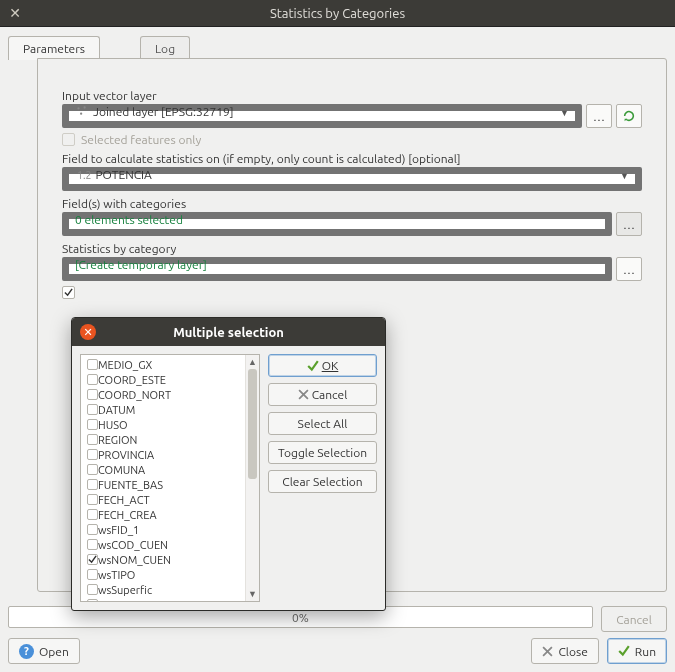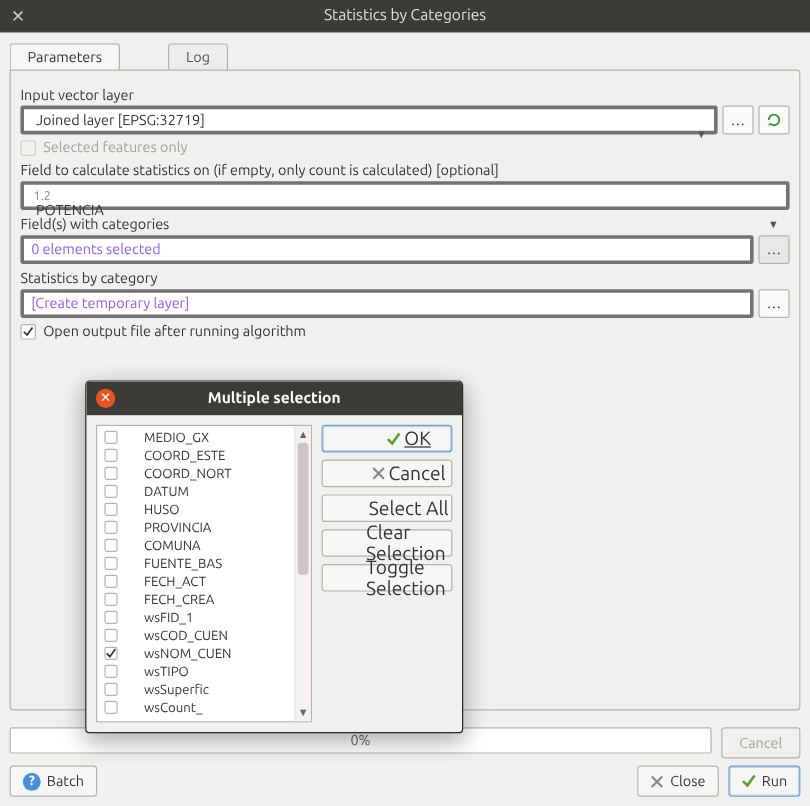--- a/index.html
+++ b/index.html
@@ -4,57 +4,57 @@
 <style>
   * { box-sizing: border-box; margin: 0; padding: 0; }
   html, body { width: 675px; height: 672px; overflow: hidden; font-family: "Ubuntu", "Segoe UI", Arial, sans-serif; font-size: 12px; color: #333; background: #3c3b37; }
   .titlebar { height: 26px; background: #3c3b37; display: flex; align-items: center; position: relative; }
   .titlebar .close-main { position: absolute; left: 8px; top: 6px; width: 14px; height: 14px; display:flex; align-items:center; justify-content:center; color:#cfcbc0; font-size:14px; line-height:1; }
   .titlebar .title { flex:1; text-align:center; color:#e1dfda; font-size:13px; font-weight:normal; }
   .window { position:absolute; left:0; top:26px; right:0; bottom:0; background:#f0f0ef; border-top:1px solid #222; padding:8px; }
   .tabs { display:flex;text-align:center; }
   .tab { border:1px solid #b5b3ac; border-bottom:none; background:#f6f6f5; padding:5px 14px; border-radius:3px 3px 0 0; margin-right:4px; position:relative; top:1px; }
   .tab.inactive { background:#ededec; color:#555;margin-left:36px; }
-  .tabpanel { border:1px solid #b5b3ac; background:#f0f0ef; padding:8px; margin-top:-1px; height:534px; position:relative; border-radius:0 3px 3px 3px;}
+  .tabpanel { border:1px solid #b5b3ac; background:#f0f0ef; padding:24px; margin-top:-1px; height:534px; position:relative; border-radius:0 3px 3px 3px;margin-left:29px;}
   .lbl { margin-top:6px; margin-bottom:2px; display:block; }
   .disabled-text { color:#a5a29a; }
   .row { display:flex; gap:4px; }
-  .select, .textinput { width:100%; border:3px solid #737373; background:#fff; padding:3px 6px; height:24px; border-radius:2px; position:relative; display:flex; align-items:flex-start;flex-direction:column; }
+  .select, .textinput { width:100%; border:7px solid #737373; background:#fff; padding:3px 6px; height:24px; border-radius:2px; position:relative; display:flex; align-items:flex-end; }
   .select .arrow { margin-left:auto; font-size:9px; color:#555; }
   .icon16 { width:14px; height:14px; display:inline-block; }
   .btn-sq { width:26px; height:24px; border:1px solid #b5b3ac; background:#fafaf9; border-radius:2px; display:flex; align-items:center; justify-content:center; }
   .btn-sq.pressed { background:#e8e8e6; }
   .recycle svg { width:14px; height:14px; }
   .chk-wrap { display:flex; align-items:center; gap:6px; margin-top:5px; }
   .chk { width:13px; height:13px; border:1px solid #b5b3ac; background:#fff; display:flex; align-items:center; justify-content:center; border-radius:2px; }
   .chk.disabled { background:#f0f0ef; border-color:#cfcdc6; }
   .chk .tick { width:9px; height:9px; }
-  .placeholder { color:#8b5cf6; }
+  .placeholder { color:#15803d; }
   .bottombar { position:absolute; left:0; right:0; bottom:0; padding:8px; }
   .progress { border:1px solid #b5b3ac; height:22px; display:flex; align-items:center; justify-content:center; color:#6a6a68; background:#fff; border-radius:2px; }
   .btnrow { display:flex; margin-top:6px; gap:8px; }
   .pbtn { border:1px solid #b5b3ac; background:#f6f6f5; border-radius:3px; padding:3px 10px; height:26px; display:flex; align-items:center; gap:5px; justify-content:center; font-size:12px;}
   .pbtn.disabled { color:#a5a29a; background:#f0f0ef; }
   .pbtn.default { border:1px solid #6f9fcf; box-shadow:inset 0 0 0 1px rgba(111,159,207,.4); }
   .spacer { flex:1; }
   
   .modal { position:absolute; left:71px; top:290px; width:315px; height:294px; background:#f0f0ef; border:1px solid #2b2b28; box-shadow:0 6px 20px rgba(0,0,0,.35); border-radius:4px 4px 3px 3px; overflow:hidden; z-index:10; }
   .modal-title { height:28px; background:#3c3b37; display:flex; align-items:center; position:relative; }
   .modal-title .mt-text { flex:1; text-align:center; color:#fff; font-weight:bold; font-size:13px; }
   .modal-title .close-orb { position:absolute; left:8px; top:6px; width:16px; height:16px; border-radius:50%; background:#e95420; display:flex; align-items:center; justify-content:center; color:#fff; font-size:11px; line-height:1; }
   .modal-body { position:absolute; top:28px; left:0; right:0; bottom:0; padding:8px; display:flex; gap:8px; }
   .listwrap { width:180px; border:1px solid #b5b3ac; background:#fff; display:flex; }
   .listinner { flex:1; overflow:hidden; padding-top:2px; }
-  .listrow { display:flex; align-items:center; gap:22px; padding:0 6px; height:15px; font-size:11px; }
+  .listrow { display:flex; align-items:center; gap:0; padding:0 6px; height:15px; font-size:11px; }
   .scrollbar { width:14px; background:#f3f2f1; border-left:1px solid #e4e2de; position:relative; }
   .scrollbar .arrow { height:14px; display:flex; align-items:center; justify-content:center; color:#666; font-size:9px; }
   .scrollbar .track { position:absolute; top:14px; bottom:14px; left:0; right:0; }
   .scrollbar .thumb { position:absolute; left:2px; right:2px; top:0; height:110px; background:#c9c7c0; border-radius:3px; }
   .btncol { flex:1; display:flex; flex-direction:column; gap:6px; }
-  .wbtn { border:1px solid #b5b3ac; background:#f6f6f5; border-radius:3px; height:23px; display:flex; align-items:center; justify-content:center; gap:3px; font-size:16px;padding-left:36px;}
+  .wbtn { border:1px solid #b5b3ac; background:#f6f6f5; border-radius:3px; height:23px; display:flex; align-items:center; justify-content:center; gap:3px; font-size:12px;}
   .wbtn.default { border:1px solid #6f9fcf; box-shadow:inset 0 0 0 1px rgba(111,159,207,.4); }
   .label12 { font-size:10.5px; margin-left:2px; }
   .help-circle { width:15px; height:15px; border-radius:50%; background:#4a90d9; color:#fff; display:flex; align-items:center; justify-content:center; font-size:11px; font-weight:bold;}
 </style>
 </head>
 <body>
 
 <div class="titlebar">
   <div class="close-main">✕</div>
   <div class="title">Statistics by Categories</div>
@@ -115,21 +115,20 @@
       </div>
       <div class="btn-sq">…</div>
     </div>
 
     <div class="chk-wrap">
       <div class="chk">
         <svg class="tick" viewBox="0 0 10 10">
             <path d="M1 5l3 3 5-7" stroke="#333" stroke-width="1.6" fill="none"></path>
           </svg>
       </div>
-      <span>Open output file after running algorithm</span>
     </div>
 
   </div>
 
   <div class="modal">
     <div class="modal-title">
       <div class="close-orb">
         <span>✕</span>
       </div>
       <div class="mt-text">Multiple selection</div>
@@ -149,20 +148,24 @@
               <div class="chk" style="width: 11px; height: 11px;"></div>
               <span>COORD_NORT</span>
             </div>
             <div class="listrow">
               <div class="chk" style="width: 11px; height: 11px;"></div>
               <span>DATUM</span>
             </div>
             <div class="listrow">
               <div class="chk" style="width: 11px; height: 11px;"></div>
               <span>HUSO</span>
+            </div>
+            <div class="listrow">
+              <div class="chk" style="width: 11px; height: 11px;"></div>
+              <span>REGION</span>
             </div>
             <div class="listrow">
               <div class="chk" style="width: 11px; height: 11px;"></div>
               <span>PROVINCIA</span>
             </div>
             <div class="listrow">
               <div class="chk" style="width: 11px; height: 11px;"></div>
               <span>COMUNA</span>
             </div>
             <div class="listrow">
@@ -221,37 +224,37 @@
             </svg>
           <span style="text-decoration:underline;">OK</span>
         </div>
         <div class="wbtn">
           <svg width="11" height="11" viewBox="0 0 10 10">
               <path d="M1 1l8 8M9 1l-8 8" stroke="#888" stroke-width="1.6"></path>
             </svg>
           <span>Cancel</span>
         </div>
         <div class="wbtn">Select All</div>
+        <div class="wbtn">Toggle Selection</div>
         <div class="wbtn">Clear Selection</div>
-        <div class="wbtn">Toggle Selection</div>
       </div>
     </div>
   </div>
 
   <div class="bottombar">
     <div class="row" style="gap:8px;">
       <div class="progress" style="flex:1;">
         <span>0%</span>
       </div>
       <div class="pbtn disabled" style="width:66px;">Cancel</div>
     </div>
     <div class="btnrow">
       <div class="pbtn">
         <span class="help-circle">?</span>
-        <span>Batch</span>
+        <span>Open</span>
       </div>
       <div class="spacer"></div>
       <div class="pbtn">
         <svg width="11" height="11" viewBox="0 0 10 10">
             <path d="M1 1l8 8M9 1l-8 8" stroke="#888" stroke-width="1.6"></path>
           </svg>
         <span>Close</span>
       </div>
       <div class="pbtn default">
         <svg width="12" height="12" viewBox="0 0 10 10">

